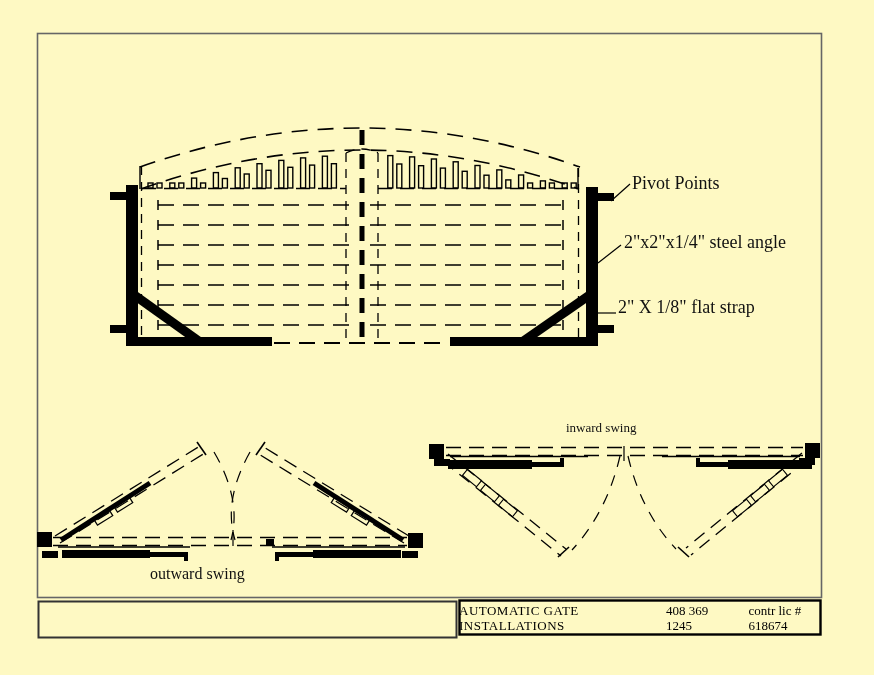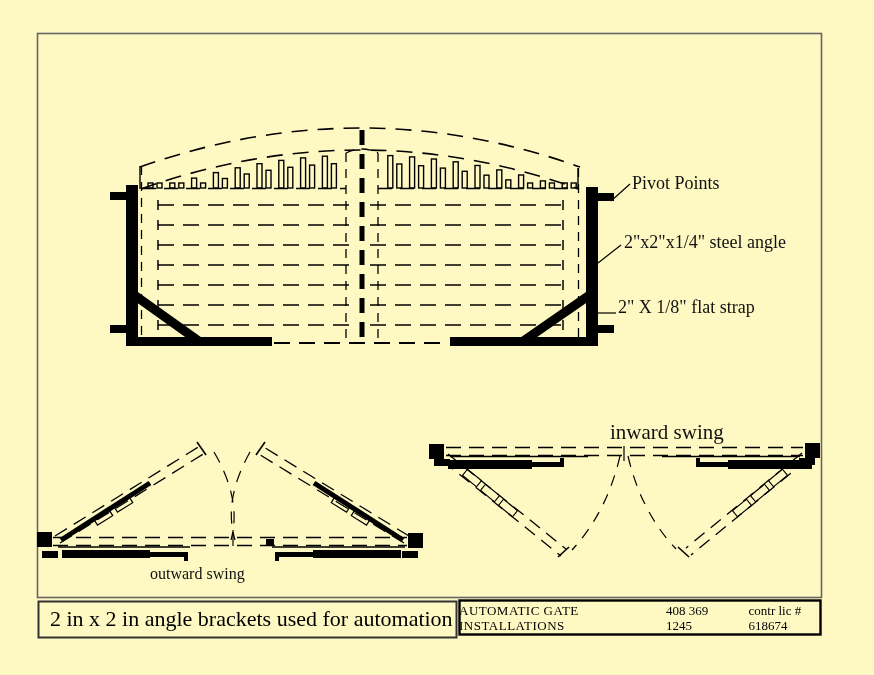--- a/index.html
+++ b/index.html
@@ -274,23 +274,22 @@
   </svg>
 
   <div class="lbl lbl-callout" style="left:632px;top:173px;">Pivot Points</div>
 
   <div class="lbl lbl-callout" style="left:624px;top:232px;">2"x2"x1/4" steel angle</div>
 
   <div class="lbl lbl-callout" style="left:618px;top:297px;">2" X 1/8" flat strap</div>
 
   <div class="lbl lbl-swing" style="left:150px;top:565px;">outward swing</div>
 
-  <div class="lbl lbl-swing" style="left:566px;top:420px;font-size:21px;margin-left:44px;">inward swing</div>
-
-  <div class="desc-box-text">2 in x 2 in angle brackets used for automation</div>
+  <div class="lbl lbl-swing" style="left:566px;top:420px;font-size:13px;">inward swing</div>
+
 
   <div class="tb-right">
     <div style="letter-spacing:0.5px;">AUTOMATIC GATE INSTALLATIONS</div>
     <div class="tb-line2">
       <span>408 369 1245</span>
       <span>contr lic # 618674</span>
     </div>
   </div>
 </div>
 

